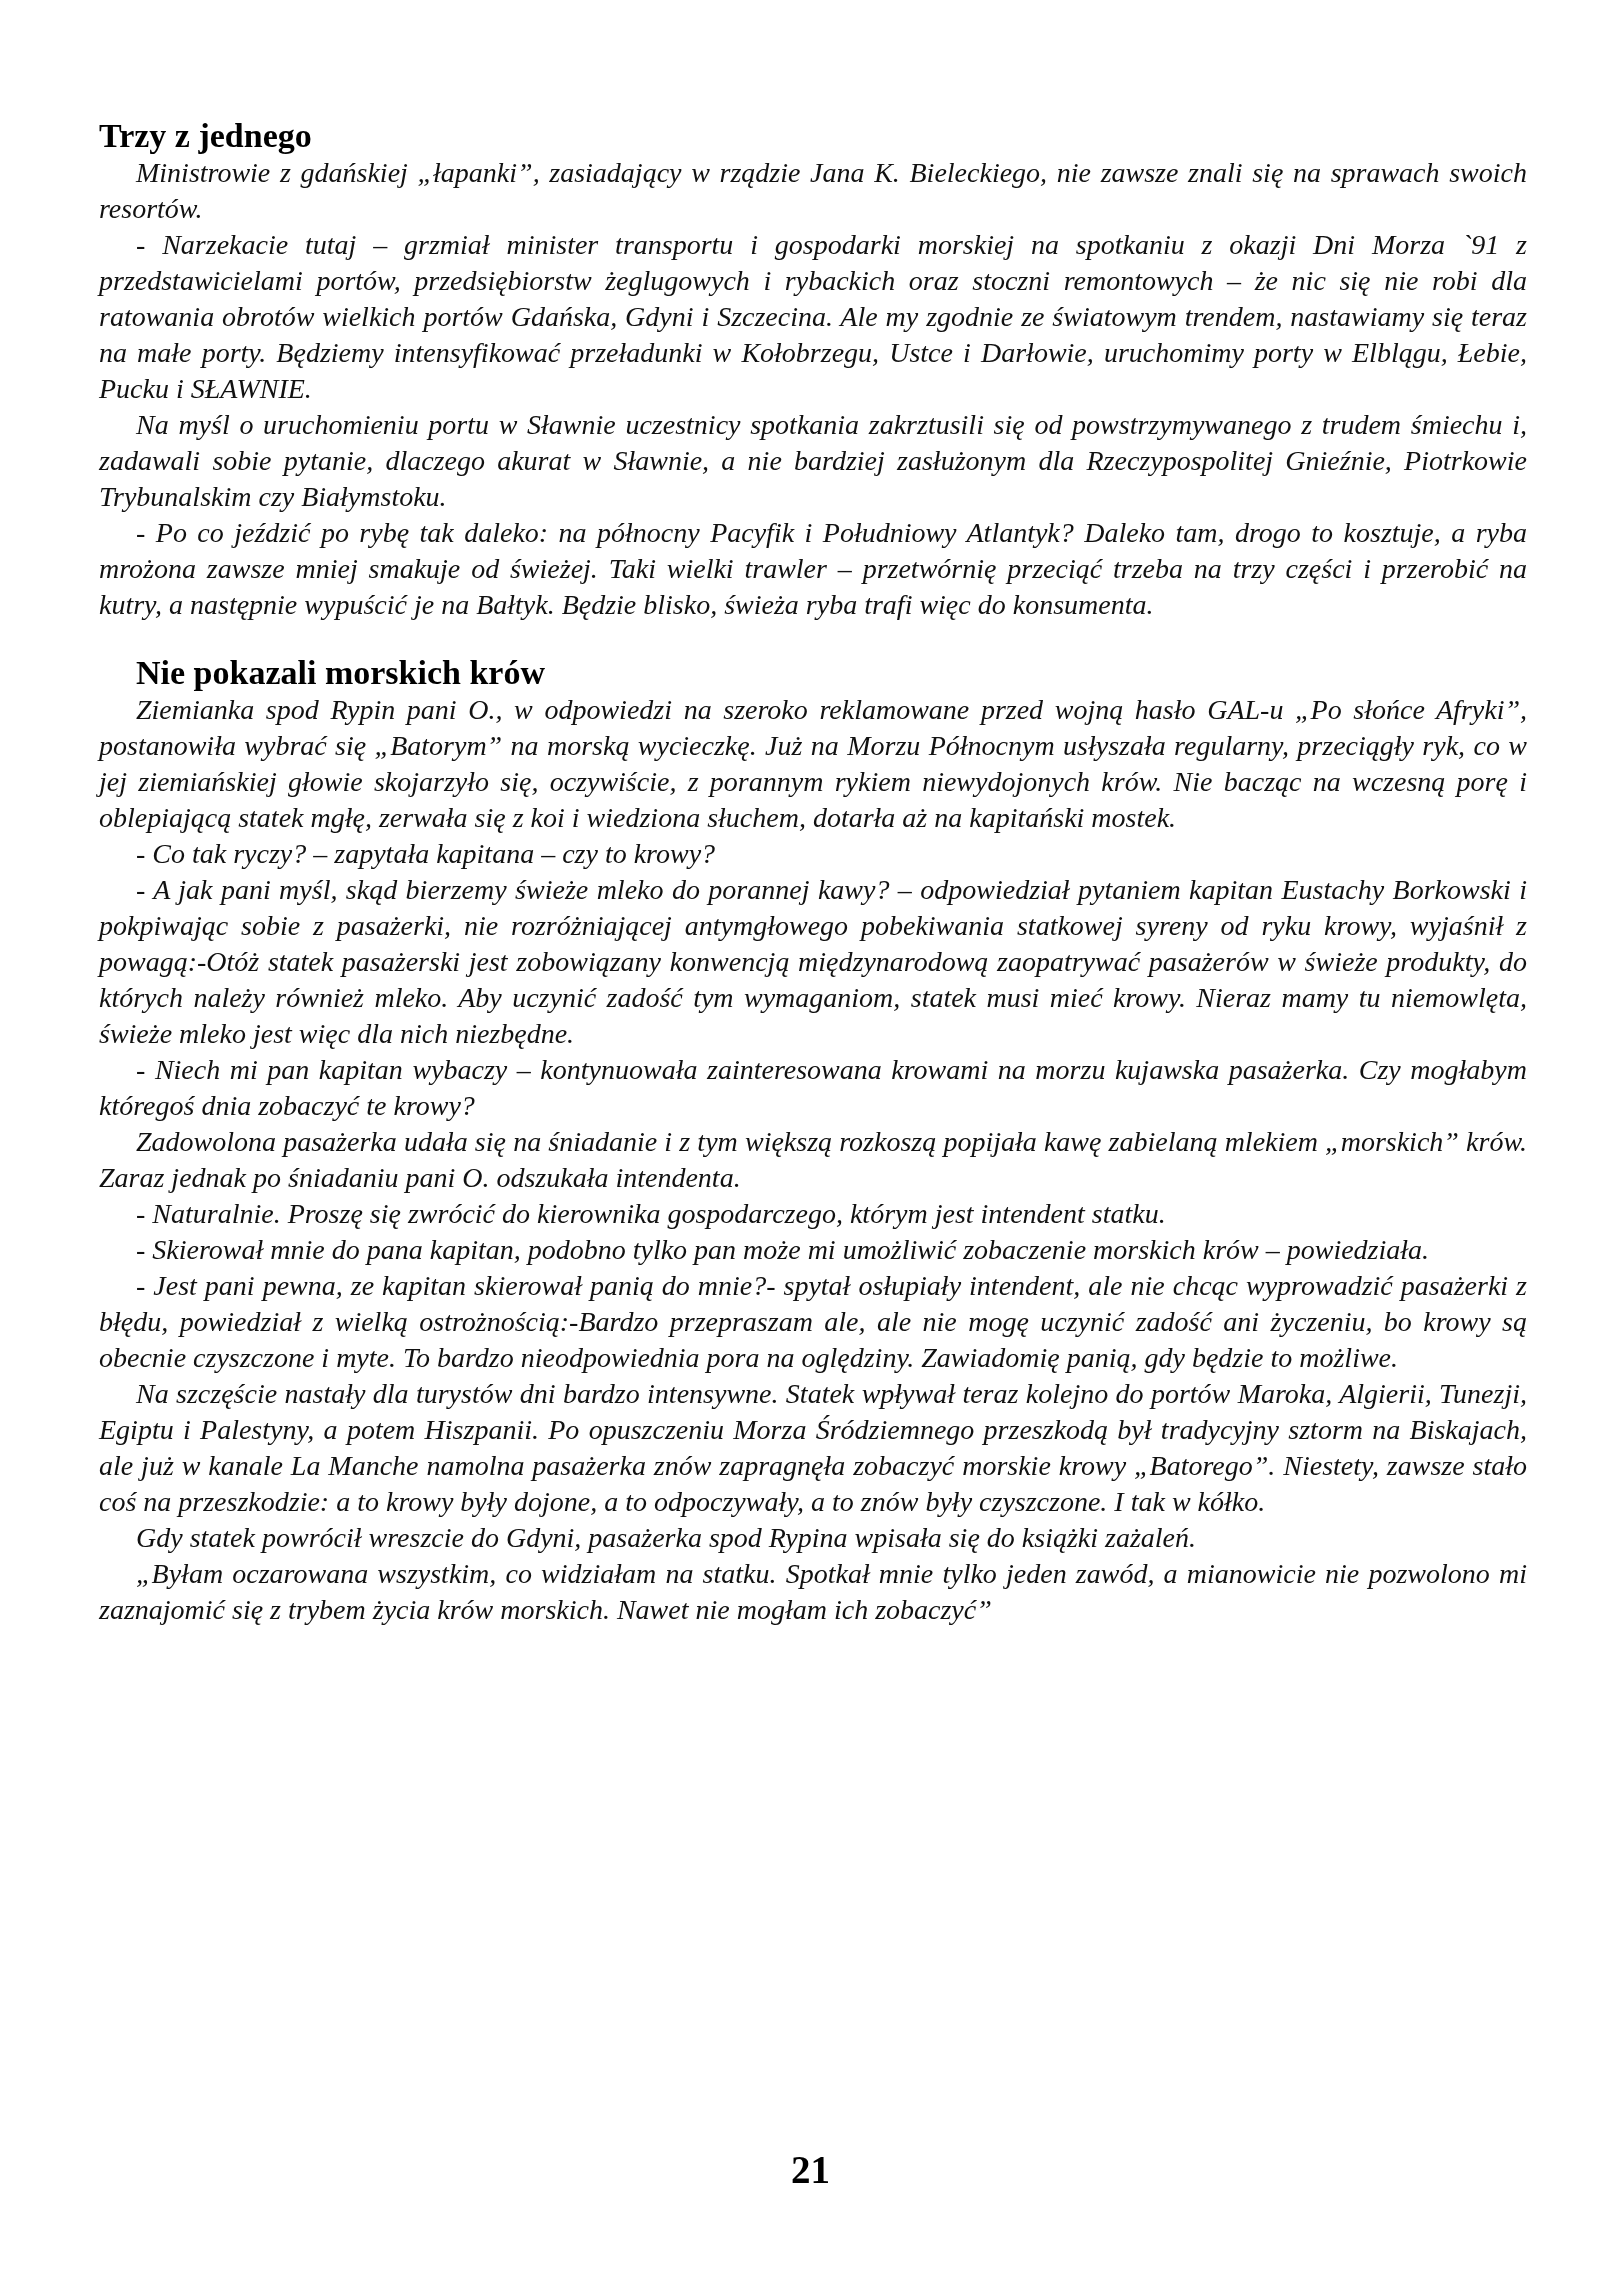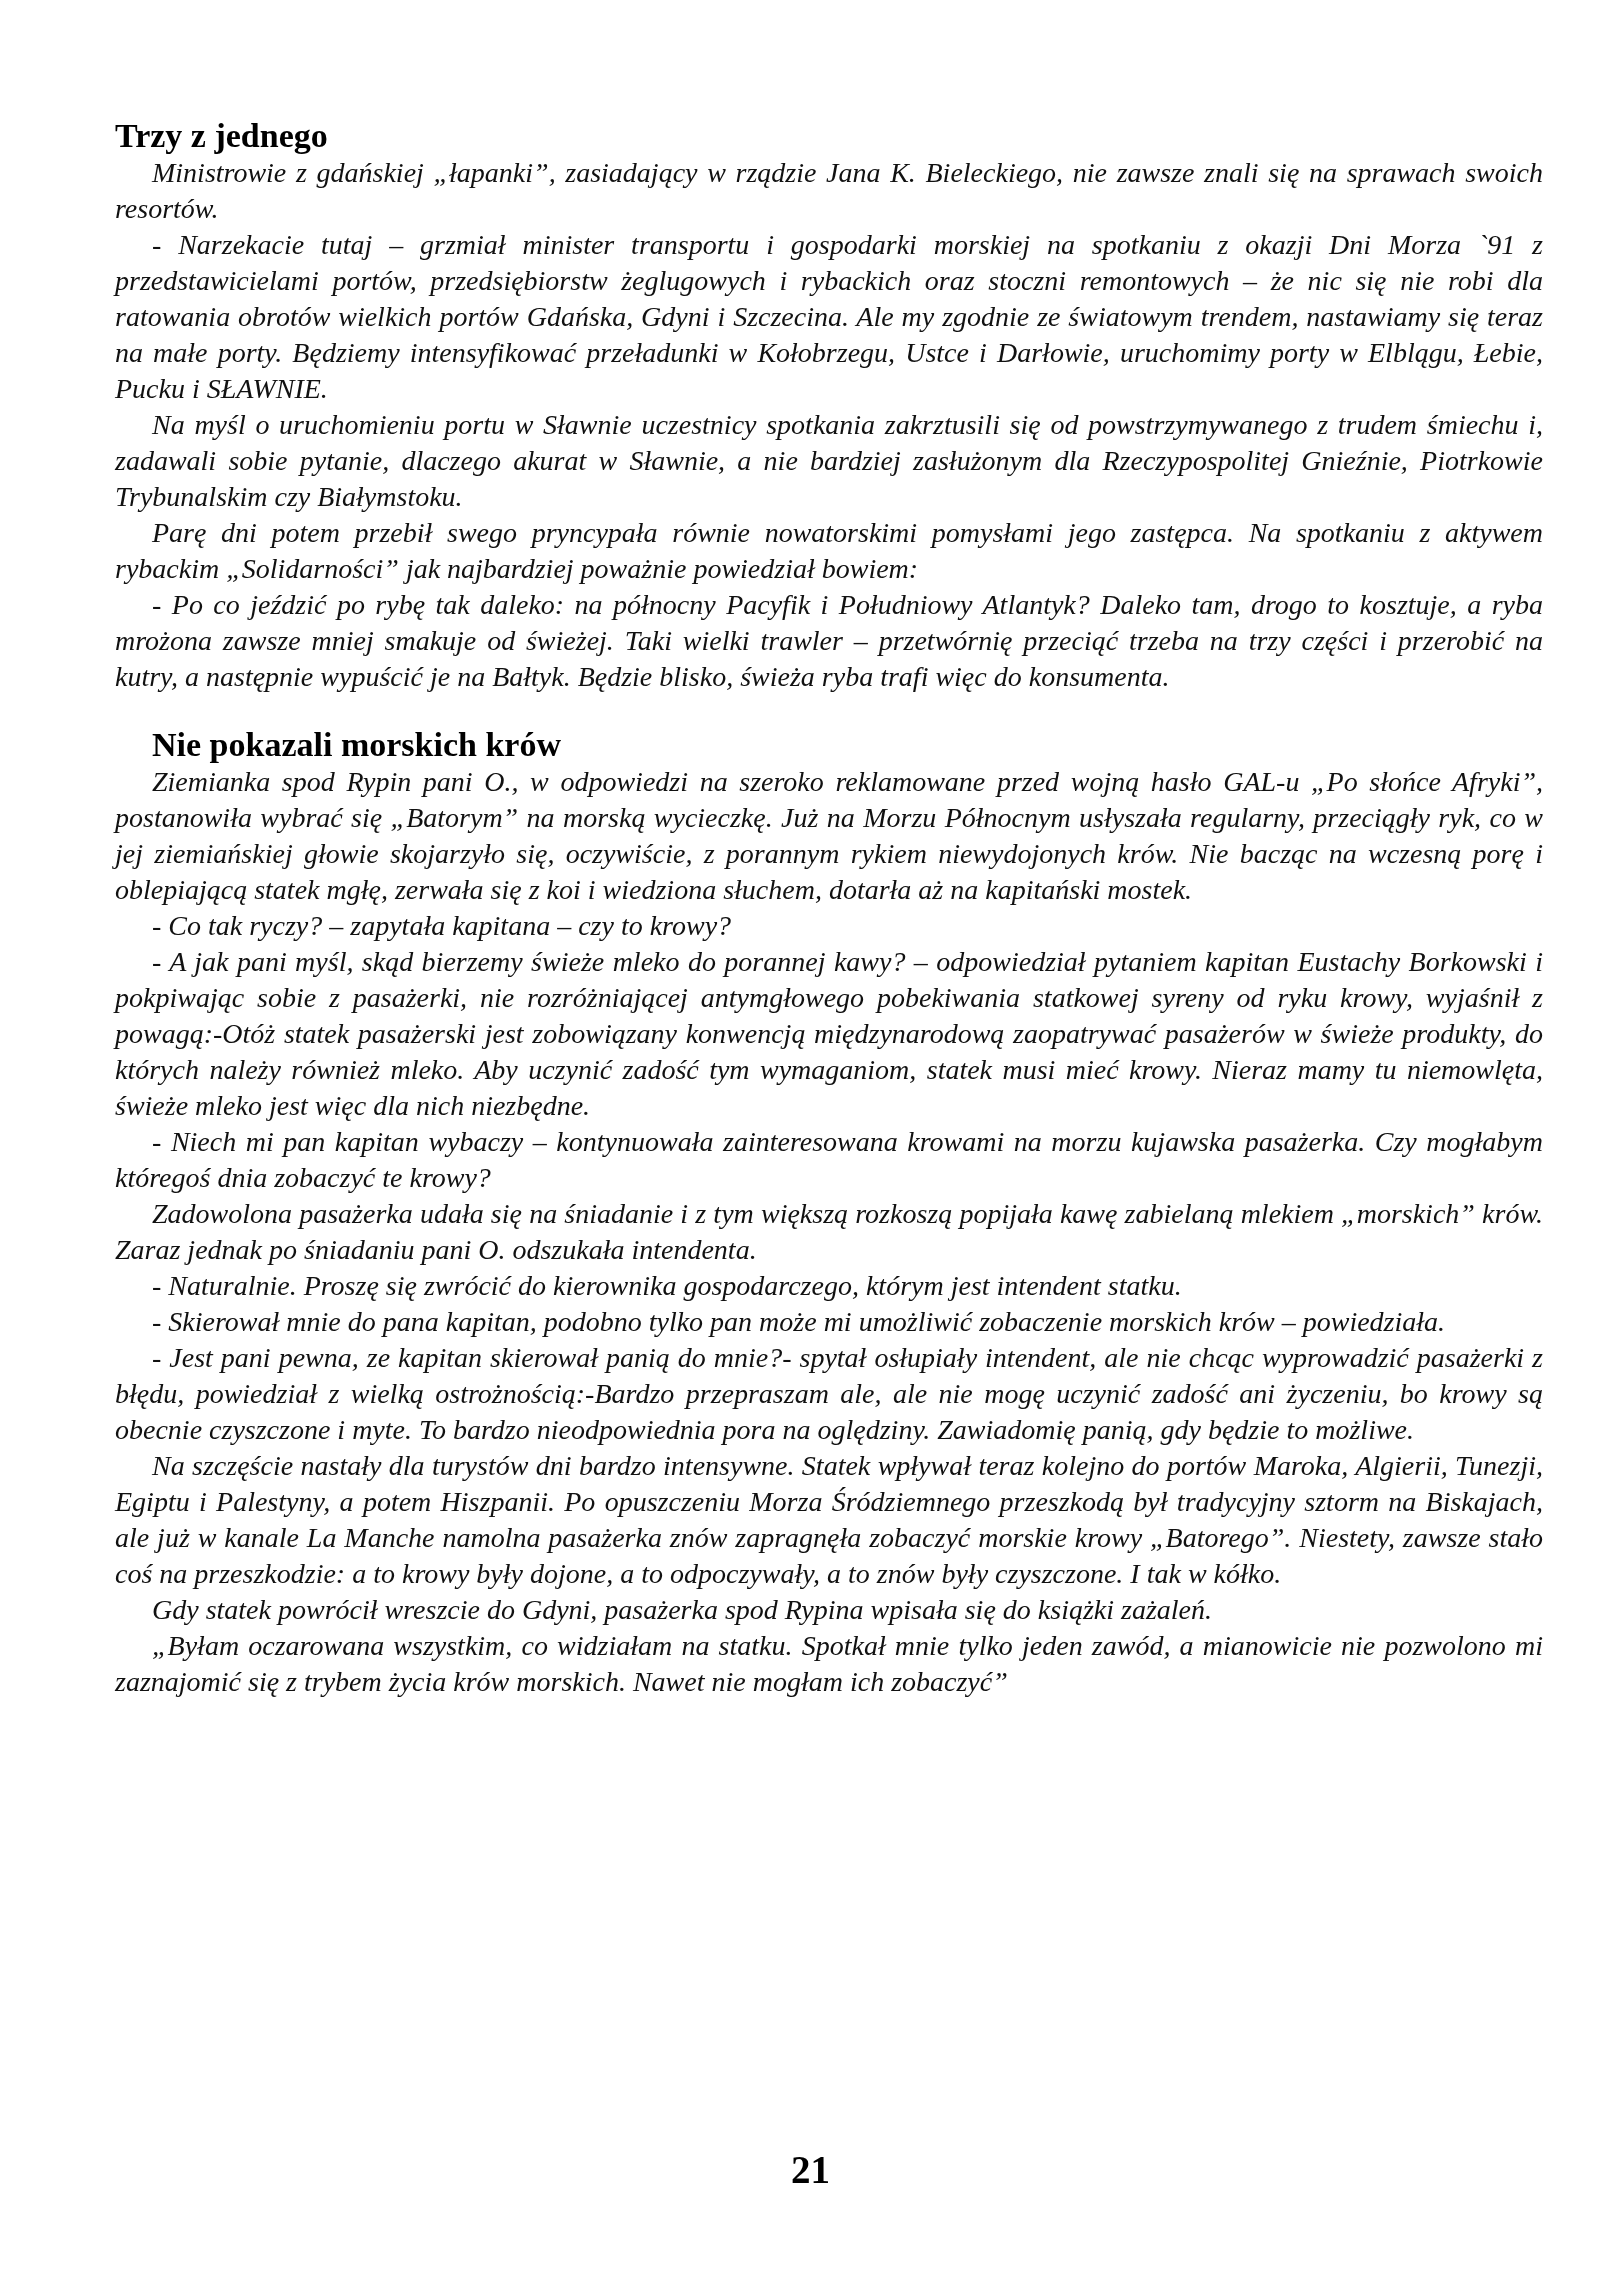--- a/index.html
+++ b/index.html
@@ -1,19 +1,19 @@
 <!DOCTYPE html>
 <html><head>
 <meta charset="utf-8">
 <style>
   html, body { margin: 0; padding: 0; background: #ffffff; }
   body { width: 1621px; height: 2293px; position: relative; overflow: hidden; }
   .page {
     position: absolute;
-    left: 115px;
+    left: 99px;
     top: 116px;
     width: 1428px;
     font-family: "Liberation Serif", "DejaVu Serif", serif;
     color: #111111;
     font-size: 28px;
     line-height: 36px;
   }
   h2 {
     font-family: "Liberation Serif", "DejaVu Serif", serif;
     font-weight: bold;
@@ -44,21 +44,20 @@
 </style>
 </head>
 <body>
 
 <div class="page">
   <section>
     <h2>Trzy z jednego</h2>
     <p>Ministrowie z gdańskiej „łapanki”, zasiadający w rządzie Jana K. Bieleckiego, nie zawsze znali się na sprawach swoich resortów.</p>
     <p>- Narzekacie tutaj – grzmiał minister transportu i gospodarki morskiej na spotkaniu z okazji Dni Morza `91 z przedstawicielami portów, przedsiębiorstw żeglugowych i rybackich oraz stoczni remontowych – że nic się nie robi dla ratowania obrotów wielkich portów Gdańska, Gdyni i Szczecina. Ale my zgodnie ze światowym trendem, nastawiamy się teraz na małe porty. Będziemy intensyfikować przeładunki w Kołobrzegu, Ustce i Darłowie, uruchomimy porty w Elblągu, Łebie, Pucku i SŁAWNIE.</p>
     <p>Na myśl o uruchomieniu portu w Sławnie uczestnicy spotkania zakrztusili się od powstrzymywanego z trudem śmiechu i, zadawali sobie pytanie, dlaczego akurat w Sławnie, a nie bardziej zasłużonym dla Rzeczypospolitej Gnieźnie, Piotrkowie Trybunalskim czy Białymstoku.</p>
-    <p>Parę dni potem przebił swego pryncypała równie nowatorskimi pomysłami jego zastępca. Na spotkaniu z aktywem rybackim „Solidarności” jak najbardziej poważnie powiedział bowiem:</p>
     <p>- Po co jeździć po rybę tak daleko: na północny Pacyfik i Południowy Atlantyk? Daleko tam, drogo to kosztuje, a ryba mrożona zawsze mniej smakuje od świeżej. Taki wielki trawler – przetwórnię przeciąć trzeba na trzy części i przerobić na kutry, a następnie wypuścić je na Bałtyk. Będzie blisko, świeża ryba trafi więc do konsumenta.</p>
   </section>
   <section>
     <h2 class="indented">Nie pokazali morskich krów</h2>
     <p>Ziemianka spod Rypin pani O., w odpowiedzi na szeroko reklamowane przed wojną hasło GAL-u „Po słońce Afryki”, postanowiła wybrać się „Batorym” na morską wycieczkę. Już na Morzu Północnym usłyszała regularny, przeciągły ryk, co w jej ziemiańskiej głowie skojarzyło się, oczywiście, z porannym rykiem niewydojonych krów. Nie bacząc na wczesną porę i oblepiającą statek mgłę, zerwała się z koi i wiedziona słuchem, dotarła aż na kapitański mostek.</p>
     <p>- Co tak ryczy? – zapytała kapitana – czy to krowy?</p>
     <p>- A jak pani myśl, skąd bierzemy świeże mleko do porannej kawy? – odpowiedział pytaniem kapitan Eustachy Borkowski i pokpiwając sobie z pasażerki, nie rozróżniającej antymgłowego pobekiwania statkowej syreny od ryku krowy, wyjaśnił z powagą:-Otóż statek pasażerski jest zobowiązany konwencją międzynarodową zaopatrywać pasażerów w świeże produkty, do których należy również mleko. Aby uczynić zadość tym wymaganiom, statek musi mieć krowy. Nieraz mamy tu niemowlęta, świeże mleko jest więc dla nich niezbędne.</p>
     <p>- Niech mi pan kapitan wybaczy – kontynuowała zainteresowana krowami na morzu kujawska pasażerka. Czy mogłabym któregoś dnia zobaczyć te krowy?</p>
     <p>Zadowolona pasażerka udała się na śniadanie i z tym większą rozkoszą popijała kawę zabielaną mlekiem „morskich” krów. Zaraz jednak po śniadaniu pani O. odszukała intendenta.</p>
     <p>- Naturalnie. Proszę się zwrócić do kierownika gospodarczego, którym jest intendent statku.</p>

